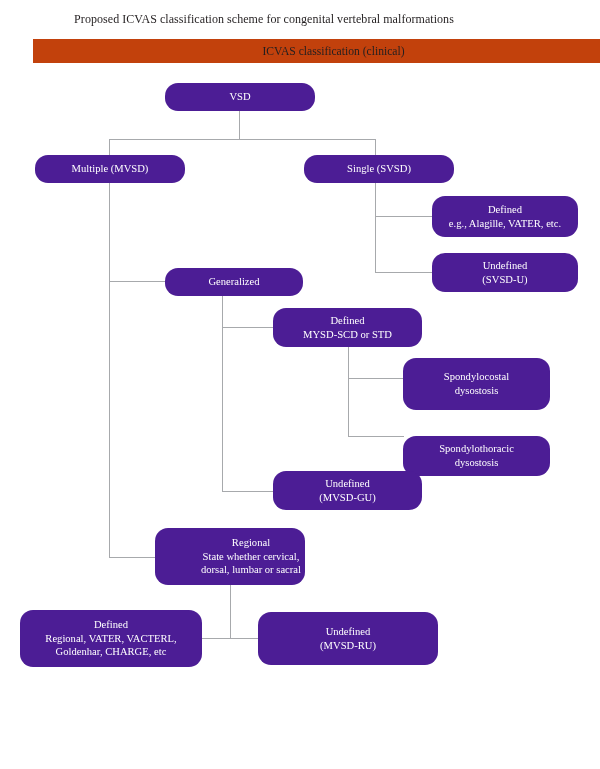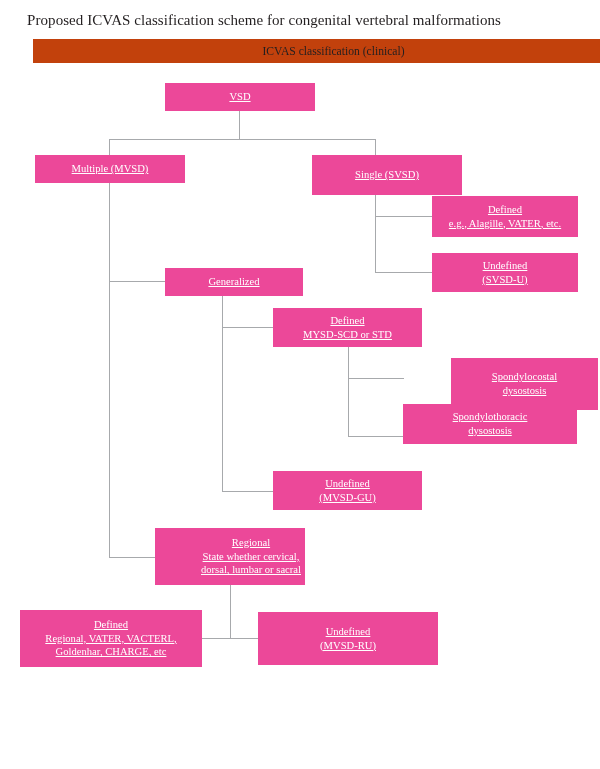--- a/index.html
+++ b/index.html
@@ -17,21 +17,21 @@
     height: 769px;
     overflow: hidden;
     background: #ffffff;
   }
   #figure-title {
     position: absolute;
     left: 0;
     top: 12px;
     width: 528px;
     text-align: center;
-    font-size: 15px;
+    font-size: 12px;
     letter-spacing: 0.05px;
     color: #231f20;
   }
   #header-bar {
     position: absolute;
     left: 33px;
     top: 39px;
     width: 545px;
     height: 24px;
     background: #c2410c;
@@ -39,32 +39,31 @@
     align-items: center;
     justify-content: center;
     padding-left: 28px;
   }
   #header-bar .hdr-text {
     font-size: 11.6px;
     color: #231f20;
   }
   .node {
     position: absolute;
-    background: #ec4899;
-    border-radius: 0;
+    background: #4c1d95;
+    border-radius: 13px;
     color: #ffffff;
     display: flex;
     align-items: center;
     justify-content: center;
     text-align: center;
     font-size: 10.6px;
     line-height: 1.30;
     box-sizing: border-box;
     padding: 2px 4px;
-    text-decoration: underline;
   }
   .node .line { display: block; white-space: nowrap; }
   .conn {
     position: absolute;
     background: #a7a9ac;
   }
   .conn.v { width: 1px; }
   .conn.h { height: 1px; }
   #legend {
     position: absolute;
@@ -128,21 +127,21 @@
       <span class="line">VSD</span>
     </div>
   </div>
 
   <div class="node" style="left:35px; top:155px; width:150px; height:28px;">
     <div>
       <span class="line">Multiple (MVSD)</span>
     </div>
   </div>
 
-  <div class="node" style="left:312px; top:155px; width:150px; height:40px;">
+  <div class="node" style="left:304px; top:155px; width:150px; height:28px;">
     <div>
       <span class="line">Single (SVSD)</span>
     </div>
   </div>
 
   <div class="node" style="left:432px; top:196px; width:146px; height:41px;">
     <div>
       <span class="line">Defined</span>
       <span class="line">e.g., Alagille, VATER, etc.</span>
     </div>
@@ -161,28 +160,28 @@
     </div>
   </div>
 
   <div class="node" style="left:273px; top:308px; width:149px; height:39px;">
     <div>
       <span class="line">Defined</span>
       <span class="line">MYSD-SCD or STD</span>
     </div>
   </div>
 
-  <div class="node" style="left:403px; top:358px; width:147px; height:52px;margin-left:48px;">
+  <div class="node" style="left:403px; top:358px; width:147px; height:52px;">
     <div>
       <span class="line">Spondylocostal</span>
       <span class="line">dysostosis</span>
     </div>
   </div>
 
-  <div class="node" style="left:403px; top:404px; width:174px; height:40px;">
+  <div class="node" style="left:403px; top:436px; width:147px; height:40px;">
     <div>
       <span class="line">Spondylothoracic</span>
       <span class="line">dysostosis</span>
     </div>
   </div>
 
   <div class="node" style="left:273px; top:471px; width:149px; height:39px;">
     <div>
       <span class="line">Undefined</span>
       <span class="line">(MVSD-GU)</span>

